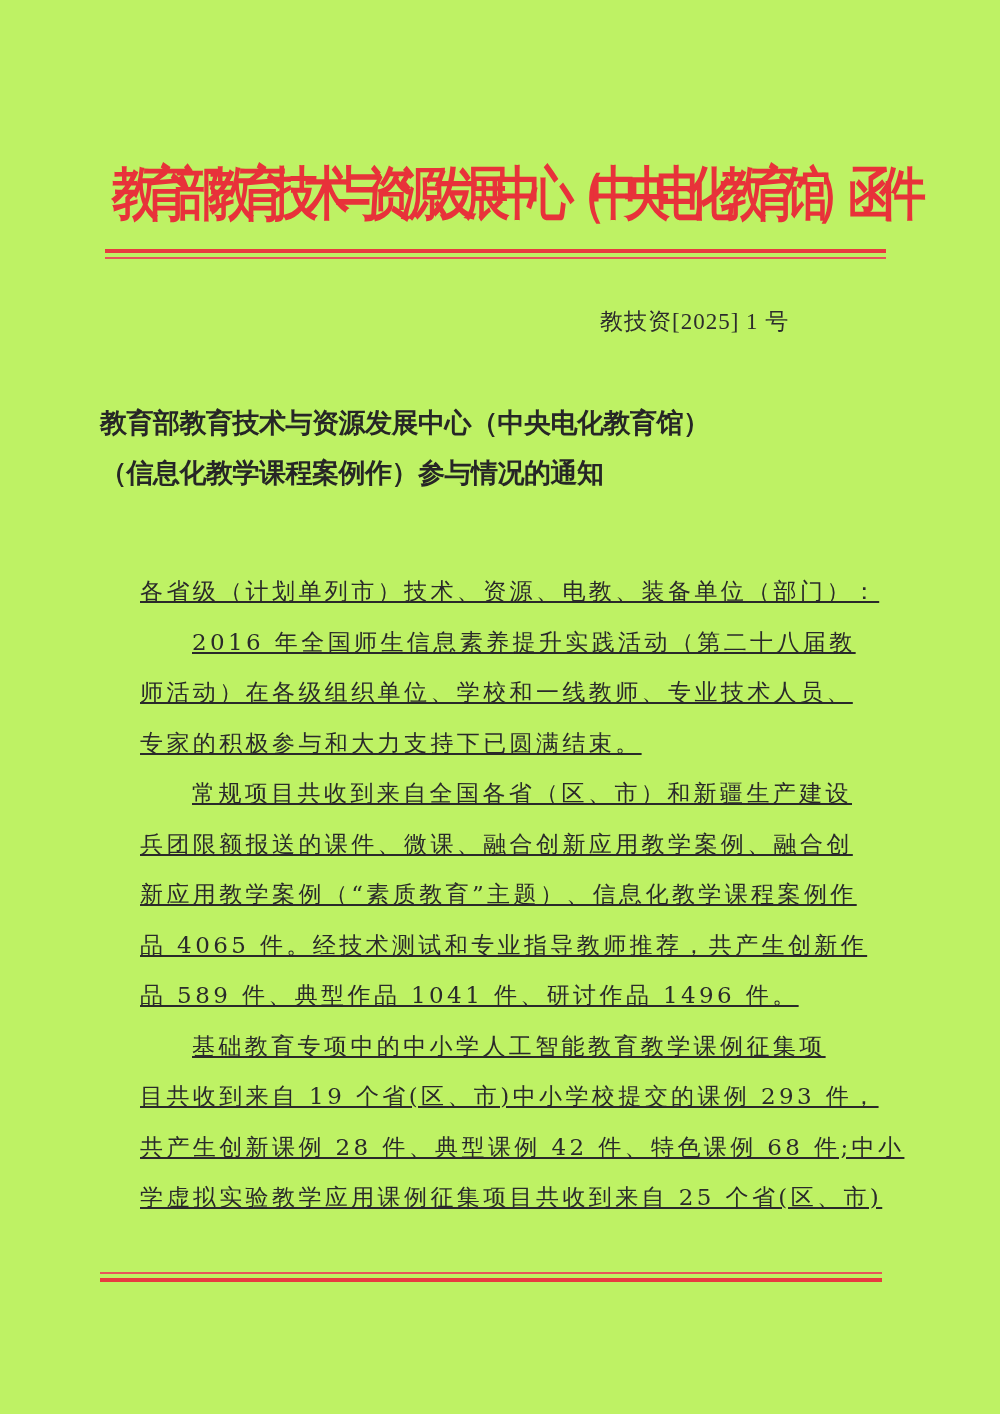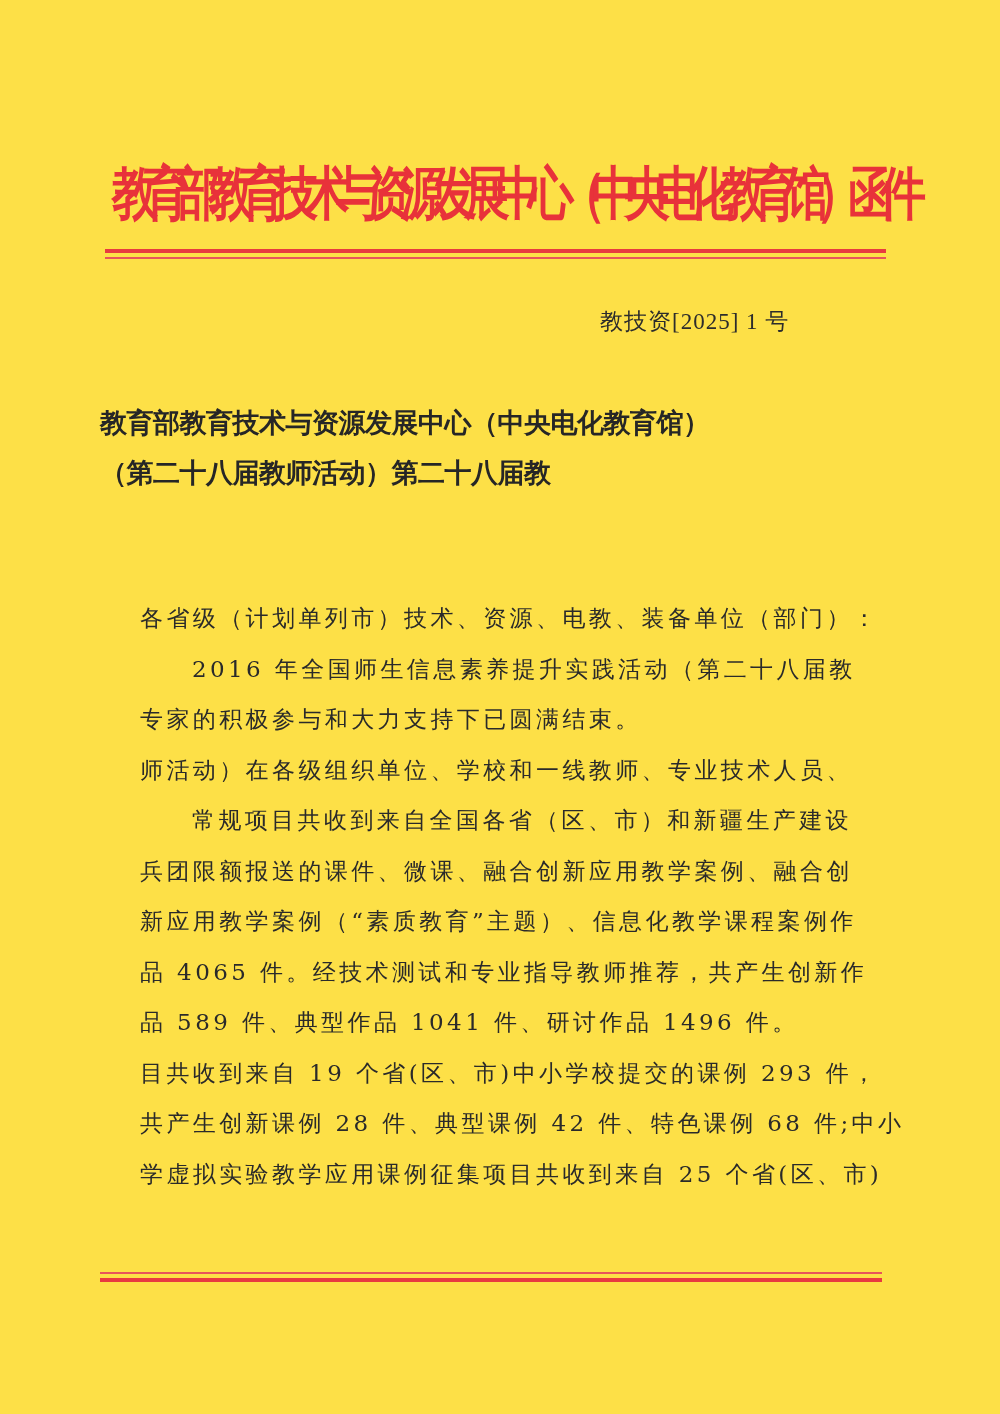--- a/index.html
+++ b/index.html
@@ -13,21 +13,21 @@
     position: relative;
     overflow: hidden;
     font-family: "DejaVu Serif", "Liberation Serif", serif;
     color: #2a2a2a;
   }
   .page {
     position: absolute;
     left: 0; top: 0;
     width: 1000px;
     height: 1414px;
-    background: #fde047;
+    background: #bef264;
   }
   
   .letterhead {
     position: absolute;
     left: 112px;
     top: 158px;
     width: 770px;
     height: 70px;
     color: #e8323a;
     font-family: "DejaVu Sans", "Liberation Sans", sans-serif;
@@ -101,36 +101,37 @@
 
   <div class="letterhead">教育部教育技术与资源发展中心（中央电化教育馆）函件</div>
 
   <div class="rule thick" style="top:249px;"></div>
   <div class="rule thin" style="top:257px;"></div>
 
   <div class="docno">教技资[2025] 1 号</div>
 
   <div class="title-block">
     <span class="title-line">教育部教育技术与资源发展中心（中央电化教育馆）</span>
-    <span class="title-line">（第二十八届教师活动）第二十八届教</span>
+    <span class="title-line">（信息化教学课程案例作）参与情况的通知</span>
   </div>
 
-  <div class="body-text" style="top:593px;">
+  <div class="body-text" style="top:566px;text-decoration:underline;">
     <span class="line">各省级（计划单列市）技术、资源、电教、装备单位（部门）：</span>
 
     <span class="line indent">2016 年全国师生信息素养提升实践活动（第二十八届教</span>
+    <span class="line">师活动）在各级组织单位、学校和一线教师、专业技术人员、</span>
     <span class="line">专家的积极参与和大力支持下已圆满结束。</span>
-    <span class="line">师活动）在各级组织单位、学校和一线教师、专业技术人员、</span>
 
     <span class="line indent">常规项目共收到来自全国各省（区、市）和新疆生产建设</span>
     <span class="line">兵团限额报送的课件、微课、融合创新应用教学案例、融合创</span>
     <span class="line">新应用教学案例（“素质教育”主题）、信息化教学课程案例作</span>
     <span class="line">品 4065 件。经技术测试和专业指导教师推荐，共产生创新作</span>
     <span class="line">品 589 件、典型作品 1041 件、研讨作品 1496 件。</span>
 
+    <span class="line indent">基础教育专项中的中小学人工智能教育教学课例征集项</span>
     <span class="line">目共收到来自 19 个省(区、市)中小学校提交的课例 293 件，</span>
     <span class="line">共产生创新课例 28 件、典型课例 42 件、特色课例 68 件;中小</span>
     <span class="line">学虚拟实验教学应用课例征集项目共收到来自 25 个省(区、市)</span>
   </div>
 
   <div class="rule thin" style="top:1272px; left:100px; width:782px;"></div>
   <div class="rule thick" style="top:1278px; left:100px; width:782px;"></div>
 
 </div>
 

